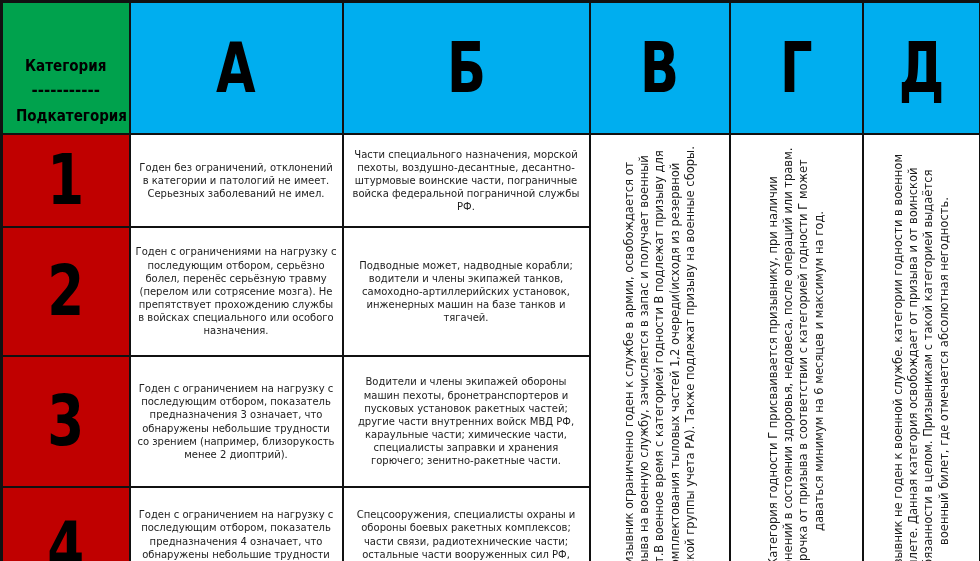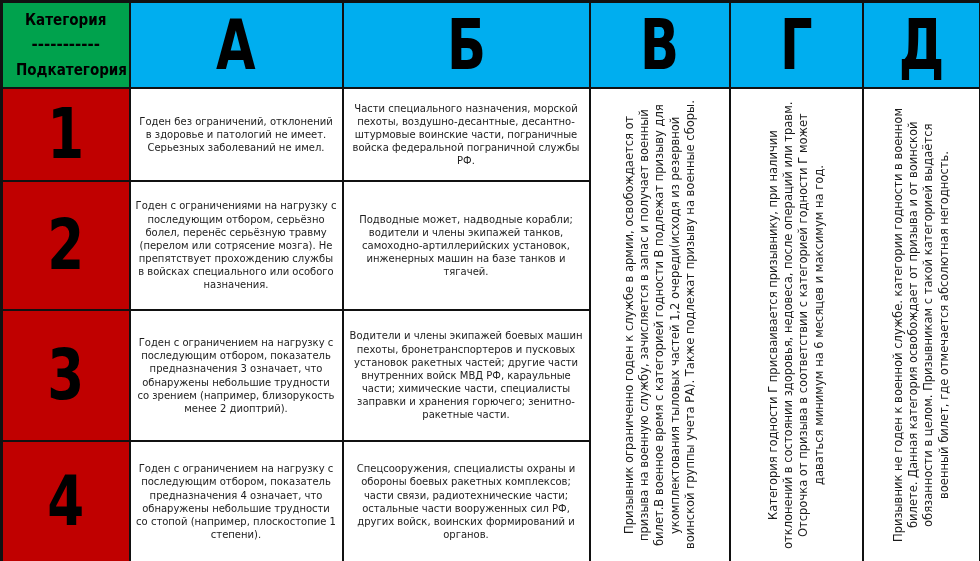--- a/index.html
+++ b/index.html
@@ -13,21 +13,21 @@
   }
   td{
     border:2px solid #111111;
     padding:2px 5px;
     text-align:center;
     vertical-align:middle;
     overflow:hidden;
   }
   
   td.corner{background:#00a24d;padding:4px 2px;}
-  .corner-inner{display:flex;flex-direction:column;justify-content:space-around;height:76px;}
+  .corner-inner{display:flex;flex-direction:column;justify-content:space-around;height:76px;margin-top:46px;}
   .corner-line{
     font-weight:bold;color:#000;font-size:16.5px;line-height:1;
     display:inline-block;transform:scaleX(0.82);white-space:nowrap;
   }
   .corner-divider{font-weight:bold;color:#000;font-size:15px;line-height:1;letter-spacing:0px;}
   td.colhead{background:#00aeef;color:#000;}
   .big-letter{
     font-weight:bold;font-size:64px;line-height:1;color:#000;
     display:inline-block;transform:scaleX(0.80) scaleY(1.08);
   }
@@ -89,21 +89,21 @@
     </td>
     <td class="colhead">
       <span class="big-letter">Д</span>
     </td>
   </tr>
 
   <tr style="height:93px">
     <td class="rowhead">
       <span class="big-digit">1</span>
     </td>
-    <td class="body-cell">Годен без ограничений, отклонений в здоровье и патологий не имеет. Серьезных заболеваний не имел.</td>
+    <td class="body-cell">Годен без ограничений, отклонений в категории и патологий не имеет. Серьезных заболеваний не имел.</td>
     <td class="body-cell">Части специального назначения, морской пехоты, воздушно-десантные, десантно-штурмовые воинские части, пограничные войска федеральной пограничной службы РФ.</td>
     <td class="vspan" rowspan="4">
       <div class="vwrap">
         <div class="vtext">Призывник ограниченно годен к службе в армии, освобождается от призыва на военную службу, зачисляется в запас и получает военный билет.В военное время с категорией годности В подлежат призыву для укомплектования тыловых частей 1,2 очереди(исходя из резервной воинской группы учета РА). Также подлежат призыву на военные сборы.</div>
       </div>
     </td>
     <td class="vspan" rowspan="4">
       <div class="vwrap">
         <div class="vtext">Категория годности Г присваивается призывнику, при наличии отклонений в состоянии здоровья, недовеса, после операций или травм. Отсрочка от призыва в соответствии с категорией годности Г может даваться минимум на 6 месяцев и максимум на год.</div>
       </div>
@@ -121,21 +121,21 @@
     </td>
     <td class="body-cell">Годен с ограничениями на нагрузку с последующим отбором, серьёзно болел, перенёс серьёзную травму (перелом или сотрясение мозга). Не препятствует прохождению службы в войсках специального или особого назначения.</td>
     <td class="body-cell">Подводные может, надводные корабли; водители и члены экипажей танков, самоходно-артиллерийских установок, инженерных машин на базе танков и тягачей.</td>
   </tr>
 
   <tr style="height:131px">
     <td class="rowhead">
       <span class="big-digit">3</span>
     </td>
     <td class="body-cell">Годен с ограничением на нагрузку с последующим отбором, показатель предназначения 3 означает, что обнаружены небольшие трудности со зрением (например, близорукость менее 2 диоптрий).</td>
-    <td class="body-cell">Водители и члены экипажей боевых машин пехоты, бронетранспортеров и пусковых установок ракетных частей; другие части внутренних войск МВД РФ, караульные части; химические части, специалисты заправки и хранения горючего; зенитно-ракетные части.</td>
+    <td class="body-cell">Водители и члены экипажей обороны машин пехоты, бронетранспортеров и пусковых установок ракетных частей; другие части внутренних войск МВД РФ, караульные части; химические части, специалисты заправки и хранения горючего; зенитно-ракетные части.</td>
   </tr>
 
   <tr style="height:122px">
     <td class="rowhead">
       <span class="big-digit">4</span>
     </td>
     <td class="body-cell">Годен с ограничением на нагрузку с последующим отбором, показатель предназначения 4 означает, что обнаружены небольшие трудности со стопой (например, плоскостопие 1 степени).</td>
     <td class="body-cell">Спецсооружения, специалисты охраны и обороны боевых ракетных комплексов; части связи, радиотехнические части; остальные части вооруженных сил РФ, других войск, воинских формирований и органов.</td>
   </tr>
 </tbody>

